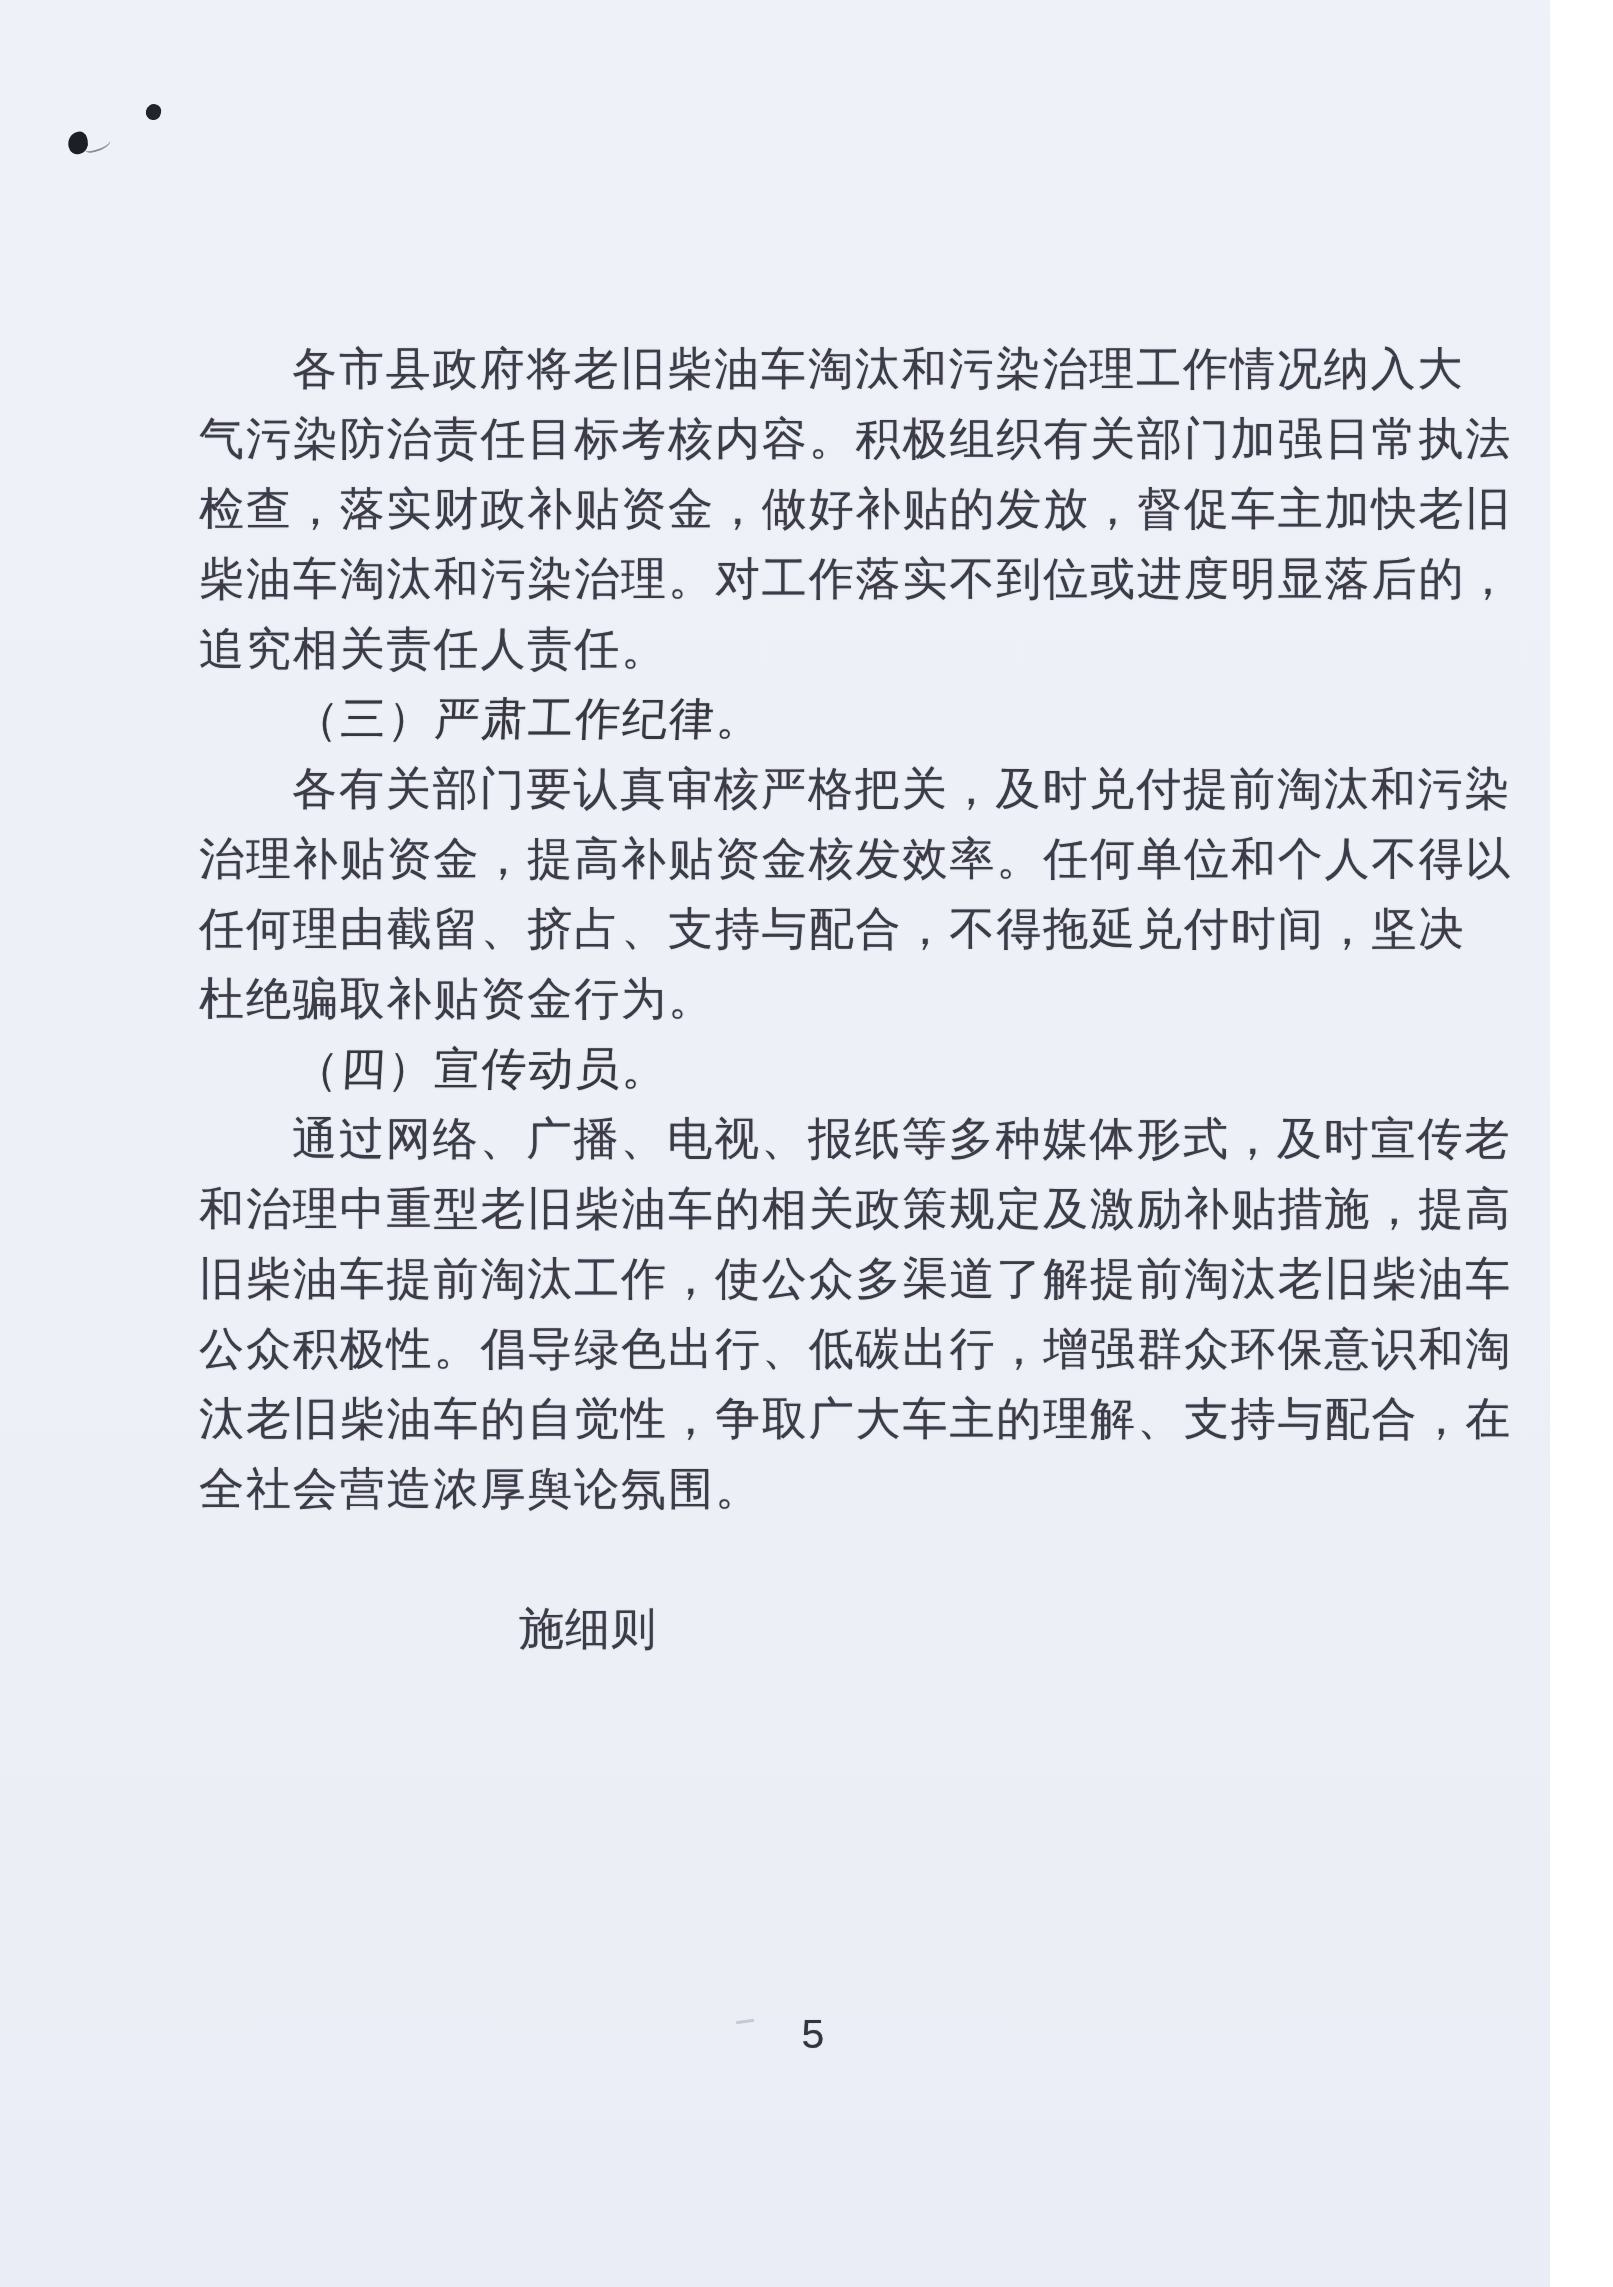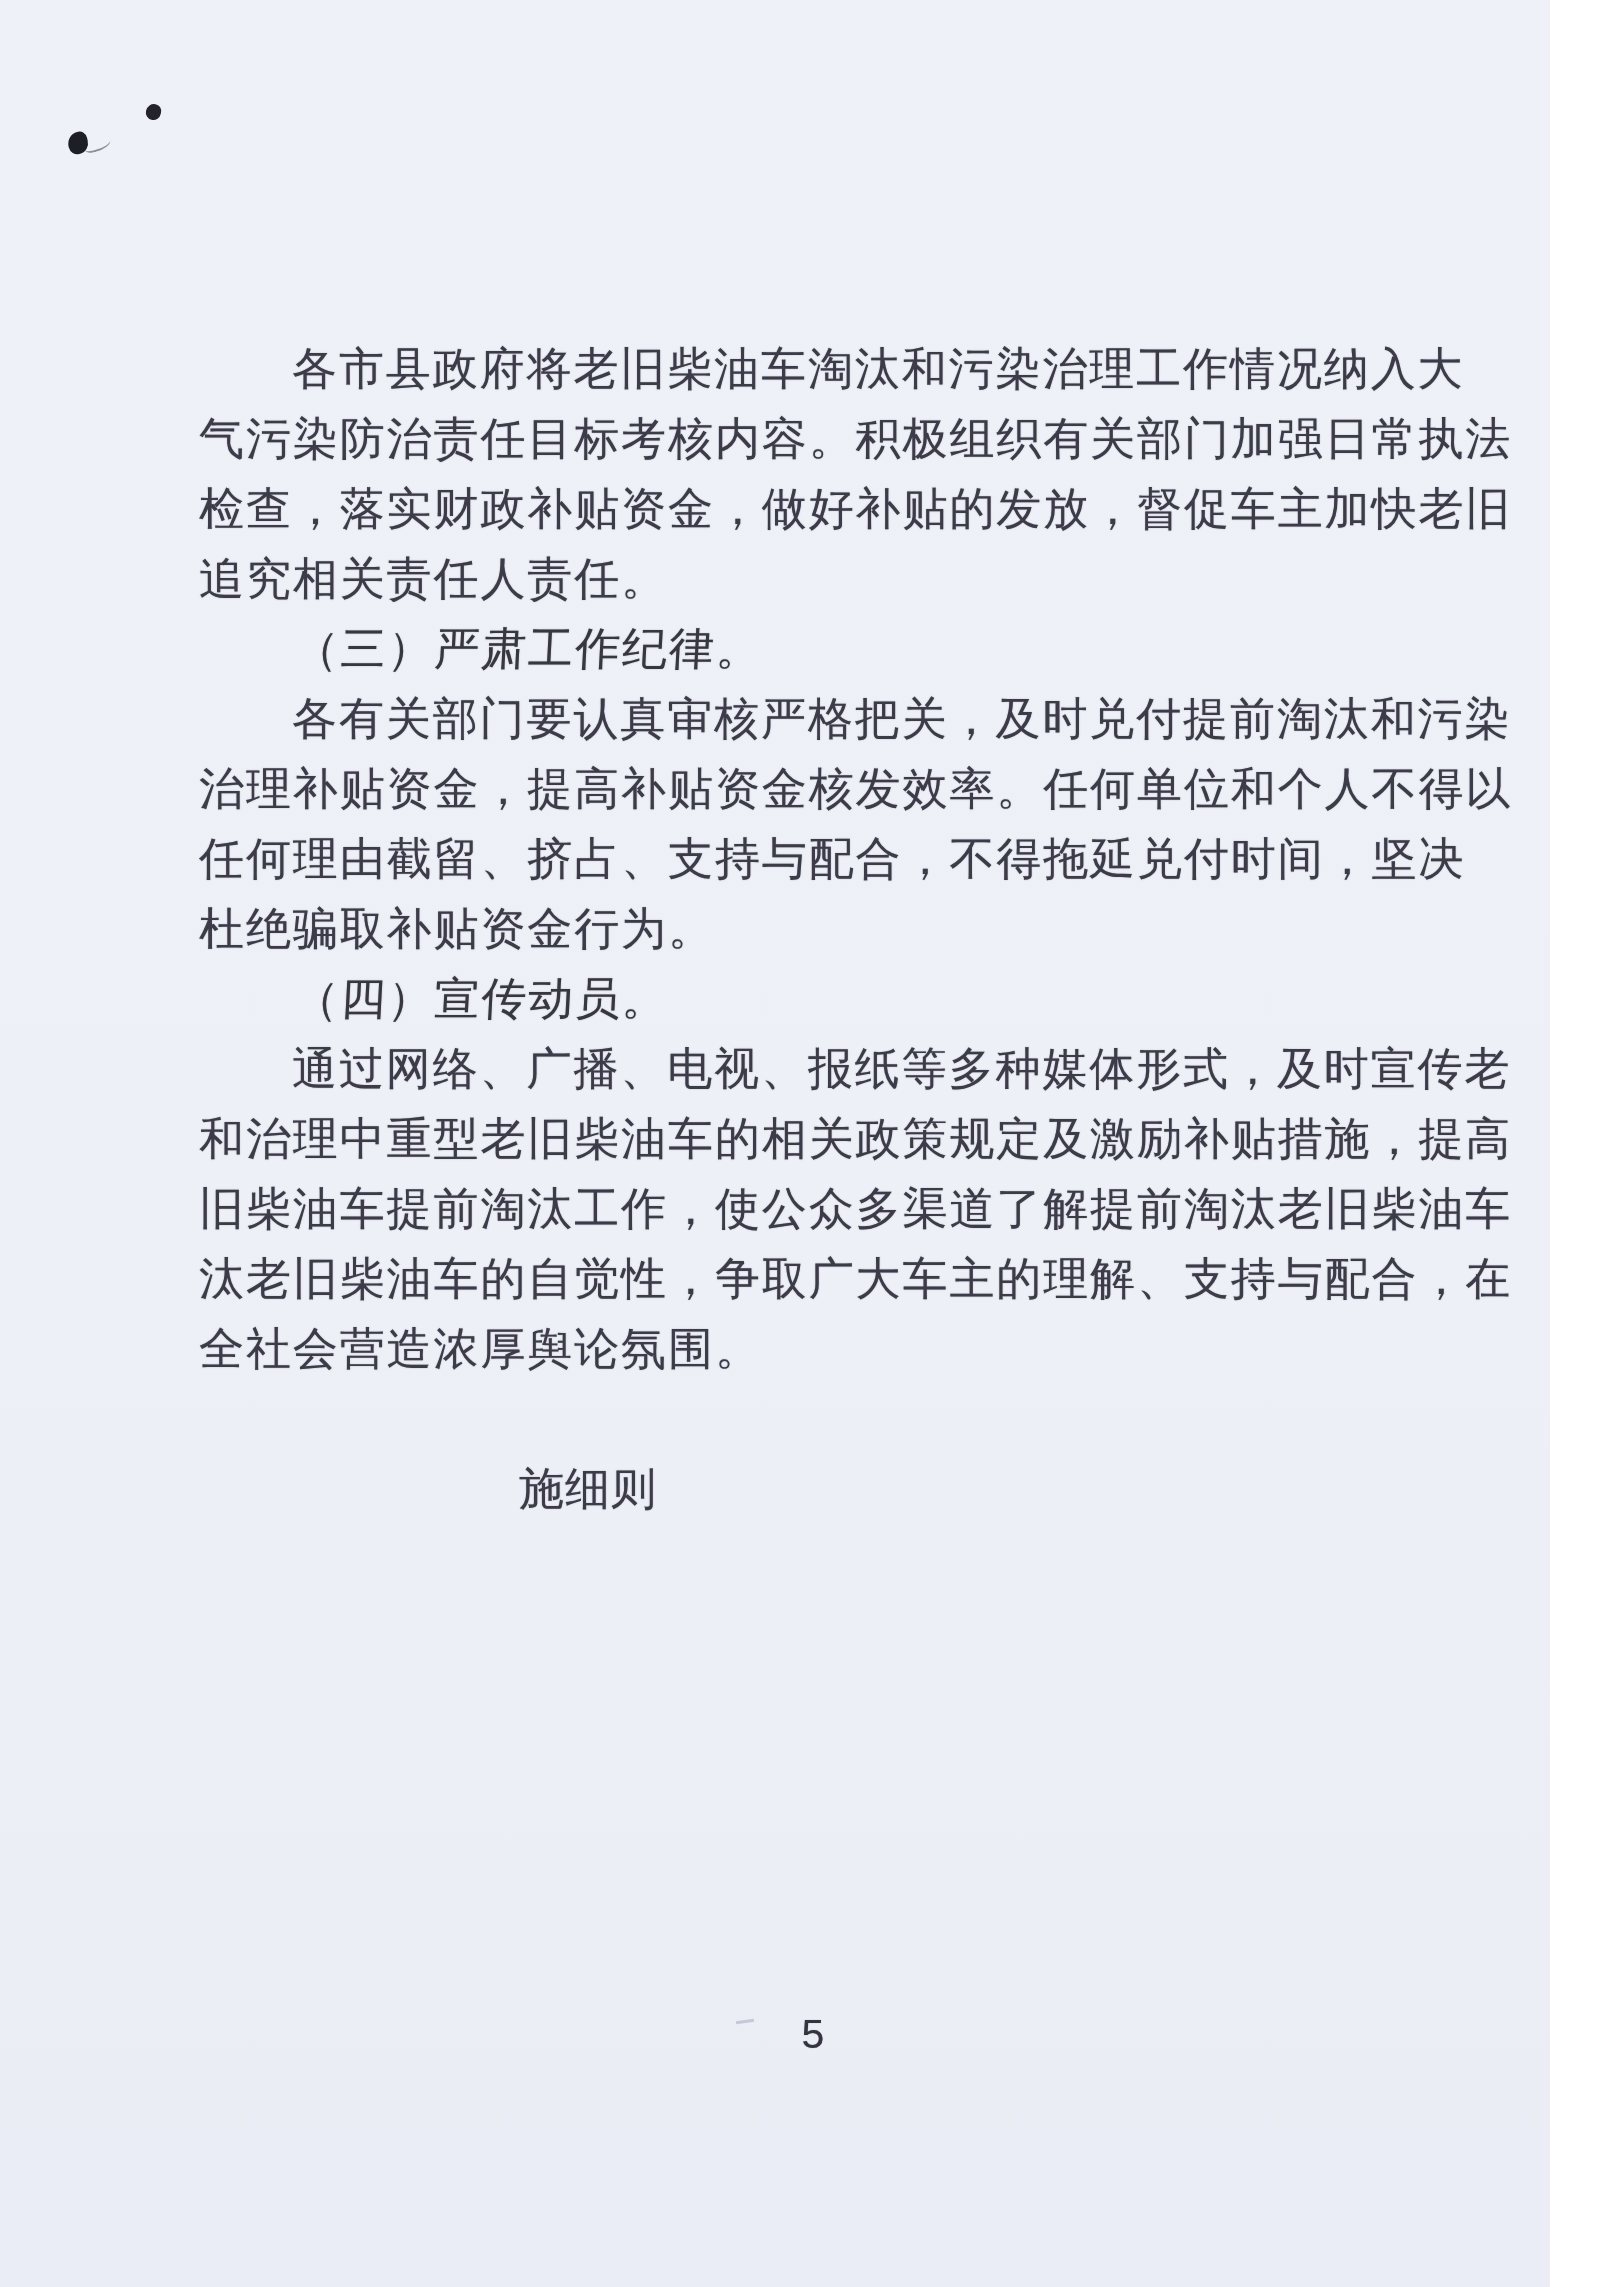--- a/index.html
+++ b/index.html
@@ -84,30 +84,32 @@
 
   <span class="speck-a"></span>
   <span class="speck-b"></span>
   <span class="smudge-red"></span>
   <span class="dash-faint"></span>
 
   <div class="textblock">
     <div class="line indent">各市县政府将老旧柴油车淘汰和污染治理工作情况纳入大</div>
     <div class="line">气污染防治责任目标考核内容。积极组织有关部门加强日常执法</div>
     <div class="line">检查，落实财政补贴资金，做好补贴的发放，督促车主加快老旧</div>
+    <div class="line">柴油车淘汰和污染治理。对工作落实不到位或进度明显落后的，</div>
     <div class="line">追究相关责任人责任。</div>
     <div class="line heading">（三）严肃工作纪律。</div>
     <div class="line indent">各有关部门要认真审核严格把关，及时兑付提前淘汰和污染</div>
     <div class="line">治理补贴资金，提高补贴资金核发效率。任何单位和个人不得以</div>
     <div class="line">任何理由截留、挤占、支持与配合，不得拖延兑付时间，坚决</div>
     <div class="line">杜绝骗取补贴资金行为。</div>
     <div class="line heading">（四）宣传动员。</div>
     <div class="line indent">通过网络、广播、电视、报纸等多种媒体形式，及时宣传老</div>
     <div class="line">和治理中重型老旧柴油车的相关政策规定及激励补贴措施，提高</div>
     <div class="line">旧柴油车提前淘汰工作，使公众多渠道了解提前淘汰老旧柴油车</div>
+    <div class="line">公众积极性。倡导绿色出行、低碳出行，增强群众环保意识和淘</div>
     <div class="line">汰老旧柴油车的自觉性，争取广大车主的理解、支持与配合，在</div>
     <div class="line">全社会营造浓厚舆论氛围。</div>
     <div class="spacer"></div>
     <div class="line att3">施细则</div>
   </div>
 
   <div class="pagenum">5</div>
 
 </div>
 

